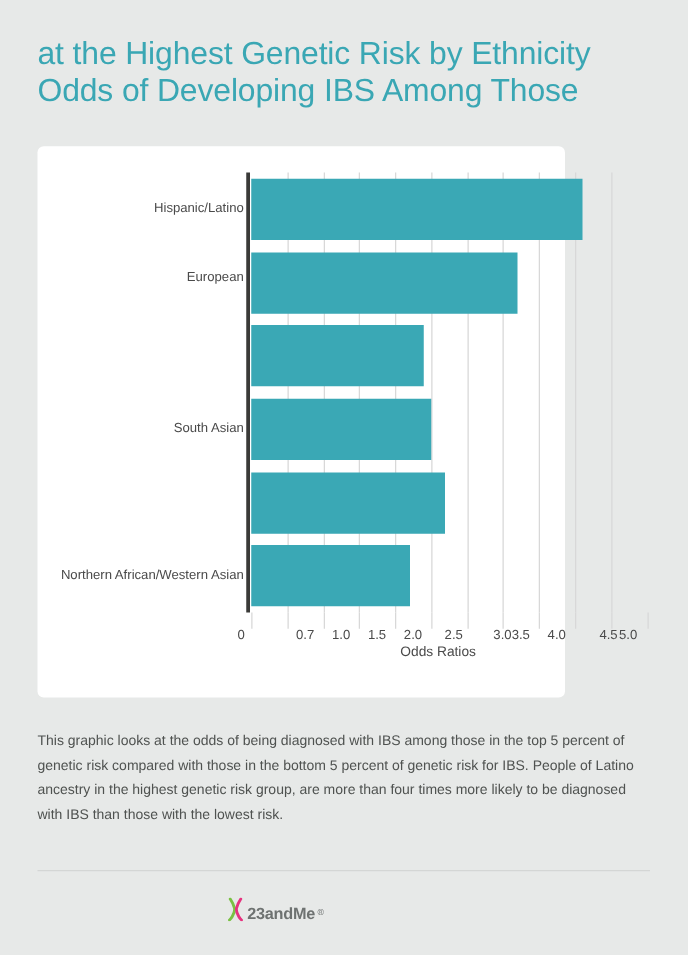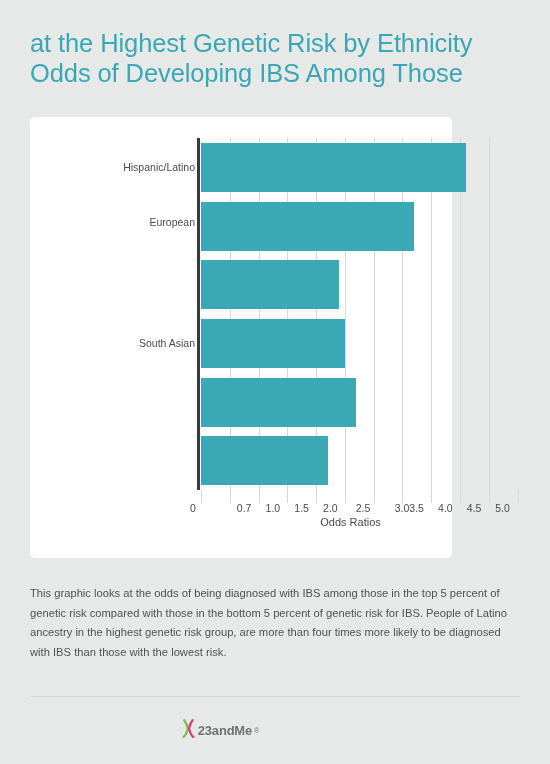--- a/index.html
+++ b/index.html
@@ -204,20 +204,21 @@
     <span class="title-line">Odds of Developing IBS Among Those</span>
   </div>
 
   <div class="chart-card">
     <div class="plot">
 
       <div class="cat-labels" id="cat-labels">
           <div class="cat-label" style="top: 29.3333px;">Hispanic/Latino</div>
           <div class="cat-label" style="top: 84px;">European</div>
           <div class="cat-label" style="top: 205.333px;">South Asian</div>
+          <div class="cat-label" style="top: 322.667px;">Northern African/Western Asian</div>
         </div>
 
       <div class="plot-area">
         <div class="axis-line"></div>
         <div id="gridlines">
             <div class="gridline" style="left: 28.75px;"></div>
             <div class="gridline" style="left: 57.5px;"></div>
             <div class="gridline" style="left: 86.25px;"></div>
             <div class="gridline" style="left: 115px;"></div>
             <div class="gridline" style="left: 143.75px;"></div>
@@ -262,21 +263,21 @@
           <div class="tick-label" style="left: 300.375px;">2.0</div>
           <div class="tick-sep" style="left: 314.75px;"></div>
           <div class="tick-label" style="left: 333px;">2.5</div>
           <div class="tick-sep" style="left: 343.5px;"></div>
           <div class="tick-label" style="left: 372px;">3.0</div>
           <div class="tick-sep" style="left: 372.25px;"></div>
           <div class="tick-label" style="left: 386.625px;">3.5</div>
           <div class="tick-sep" style="left: 401px;"></div>
           <div class="tick-label" style="left: 415.375px;">4.0</div>
           <div class="tick-sep" style="left: 429.75px;"></div>
-          <div class="tick-label" style="left: 444.125px;">4.5</div>
+          <div class="tick-label" style="left: 444.125px; text-align: right;">4.5</div>
           <div class="tick-sep" style="left: 458.5px;"></div>
           <div class="tick-label" style="left: 472.5px;">5.0</div>
           <div class="tick-sep" style="left: 487.9px;"></div>
         </div>
 
       <div class="axis-title">Odds Ratios</div>
     </div>
   </div>
 
   <div class="caption">This graphic looks at the odds of being diagnosed with IBS among those in the top 5 percent of genetic risk compared with those in the bottom 5 percent of genetic risk for IBS.  People of Latino ancestry in the highest genetic risk group, are more than four times more likely to be diagnosed with IBS than those with the lowest risk.</div>

